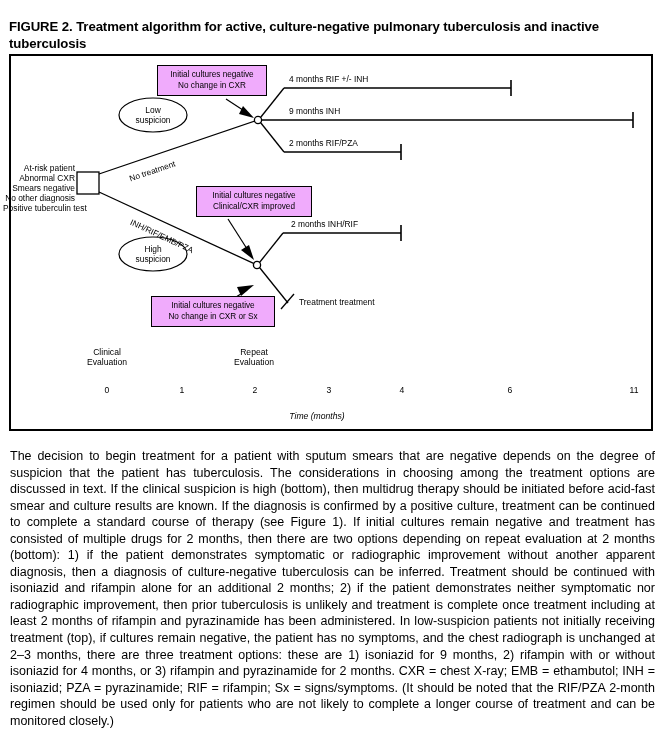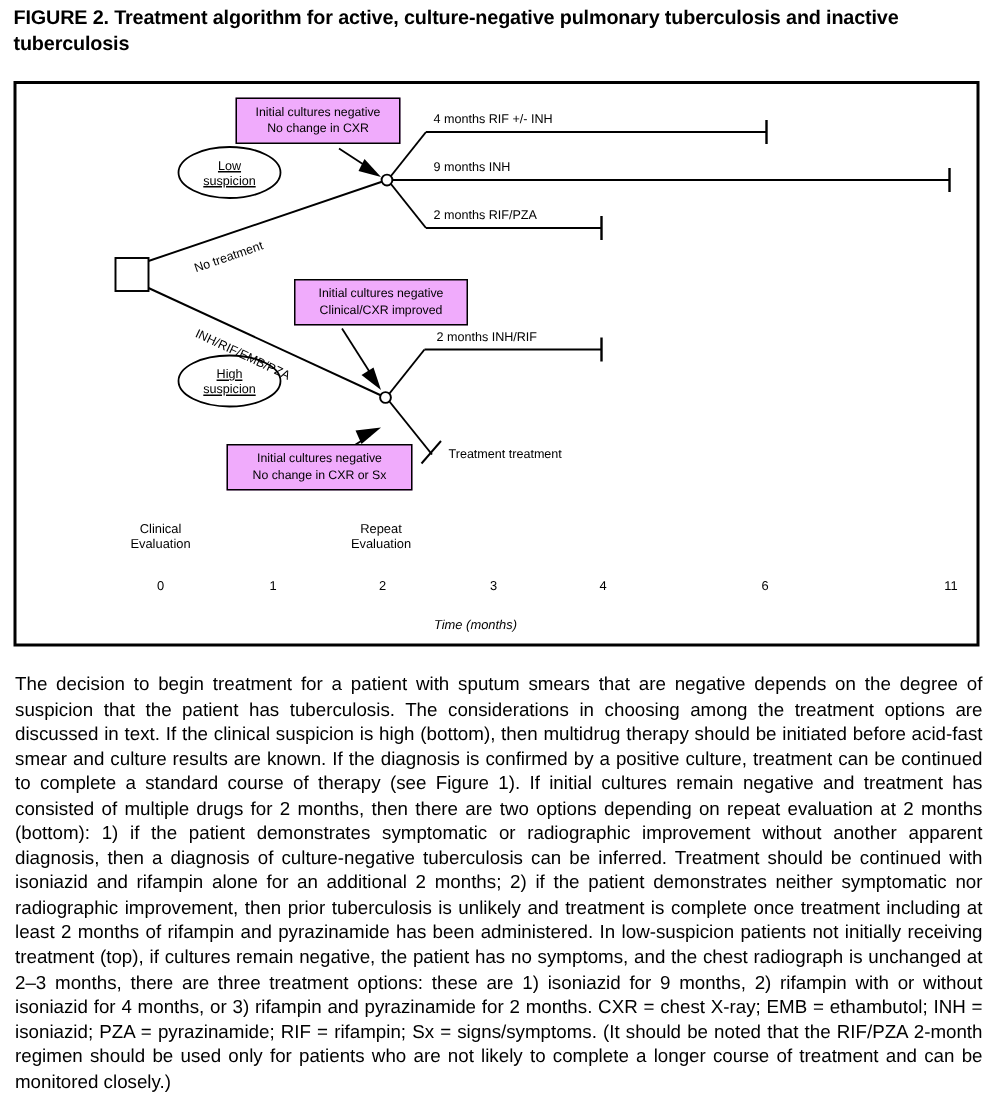--- a/index.html
+++ b/index.html
@@ -7,21 +7,21 @@
     width:663px;height:738px;
     background:#ffffff;
     font-family:"Liberation Sans", sans-serif;
     color:#000;
     overflow:hidden;
   }
   .page{position:relative;width:663px;height:738px;}
 
   
   .fig-title{
-    position:absolute;left:9px;top:3px;width:648px;
+    position:absolute;left:9px;top:18px;width:648px;
     font-size:13.2px;font-weight:bold;line-height:17px;
     letter-spacing:-0.1px;
   }
 
   
   .fig-frame{
     position:absolute;left:9px;top:54px;width:644px;height:377px;
     border:2.5px solid #000;background:#fff;box-sizing:border-box;
   }
   .fig-inner{position:absolute;left:0;top:0;width:100%;height:100%;}
@@ -36,21 +36,21 @@
   .lbl.r{text-align:right;}
 
   .callout{
     position:absolute;border:1.2px solid #000;background:#f0abfc;
     font-size:8.2px;line-height:10.5px;text-align:center;
     padding:4px 6px;box-sizing:border-box;white-space:pre;
   }
 
   .ellipse-lbl{
     position:absolute;font-size:8.4px;line-height:10px;
-    text-align:center;white-space:pre;text-decoration:underline;
+    text-align:center;white-space:pre;
   }
 
   .rot{position:absolute;font-size:8.3px;white-space:pre;transform-origin:0 0;}
 
   .axis-num{position:absolute;font-size:8.6px;text-align:center;width:30px;}
   .axis-cap{position:absolute;font-size:8.6px;text-align:center;white-space:pre;line-height:10px;}
 
   
   .caption{
     position:absolute;left:10px;top:448px;width:645px;
@@ -105,20 +105,25 @@
         <line x1="215" y1="43" x2="238" y2="58" stroke="#000" stroke-width="1.2"></line>
         <polygon points="243,62 228,58 232,50" fill="#000"></polygon>
 
         <line x1="217" y1="163" x2="238" y2="196" stroke="#000" stroke-width="1.2"></line>
         <polygon points="243,204 230,194 238,189" fill="#000"></polygon>
 
         <line x1="208" y1="252" x2="236" y2="234" stroke="#000" stroke-width="1.2"></line>
         <polygon points="243,229 230,240 226,231" fill="#000"></polygon>
       </svg>
 
+      <div class="lbl r" style="left:-8px;top:107px;width:72px;text-align:right;">At-risk patient
+Abnormal CXR
+Smears negative
+No other diagnosis
+Positive tuberculin test</div>
 
       <div class="ellipse-lbl" style="left:108px;top:49px;width:68px;">Low
 suspicion</div>
       <div class="ellipse-lbl" style="left:108px;top:188px;width:68px;">High
 suspicion</div>
 
       <div class="rot" style="left:117px;top:118px;transform:rotate(-19deg);">No treatment</div>
       <div class="rot" style="left:122px;top:161px;transform:rotate(25deg);">INH/RIF/EMB/PZA</div>
 
       <div class="callout" style="left:146px;top:9px;width:110px;">Initial cultures negative

